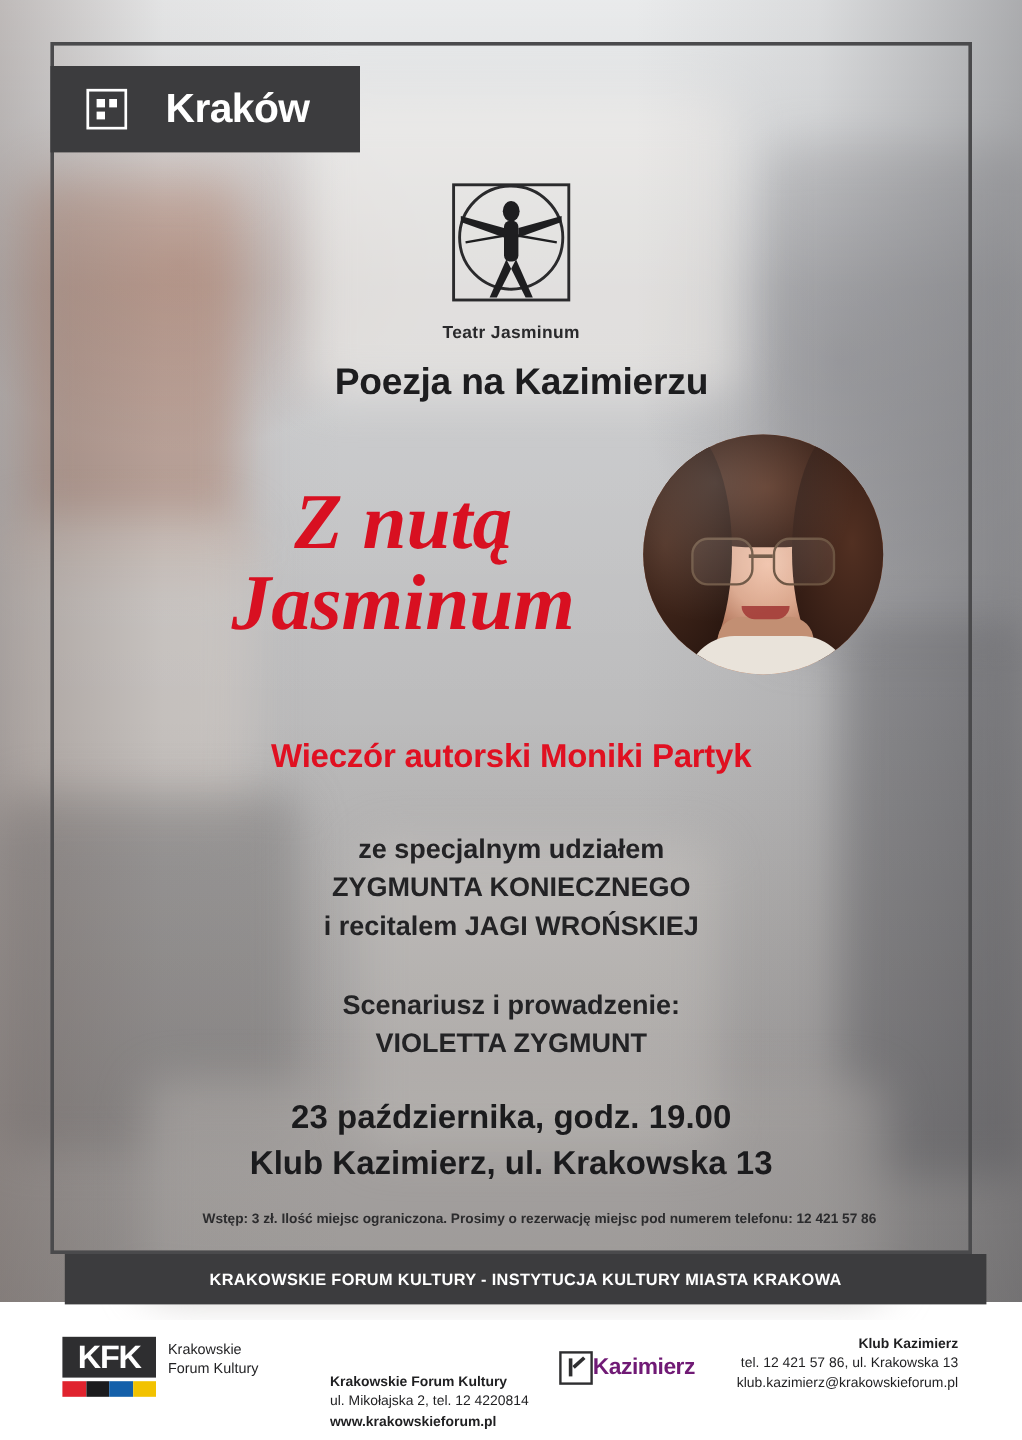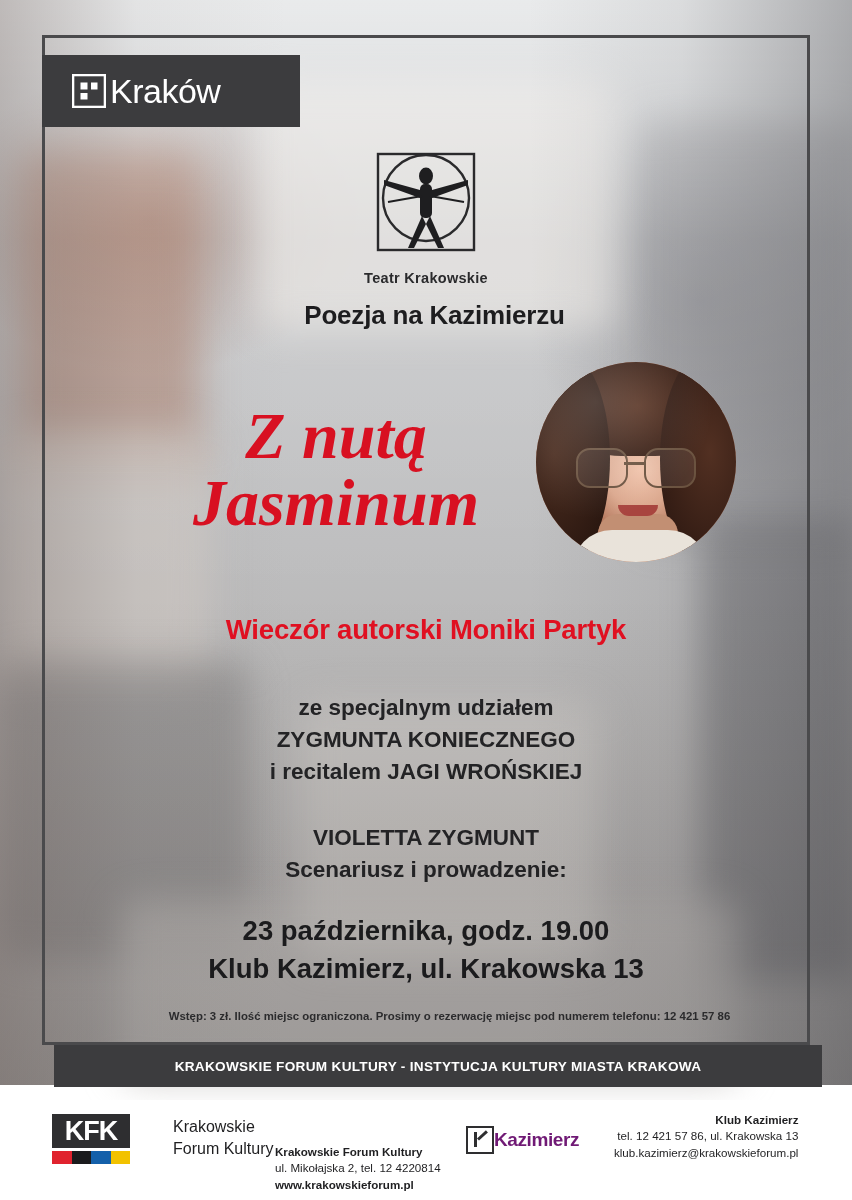--- a/index.html
+++ b/index.html
@@ -86,23 +86,23 @@
   .krakow-mark {
     width: 34px;
     height: 34px;
     position: relative;
     flex: none;
   }
   .krakow-mark svg { display: block; }
   .krakow-text {
     color: #ffffff;
     font-size: 34px;
-    font-weight: normal;
+    font-weight: bold;
     letter-spacing: -0.5px;
-    margin-left: 4px;
+    margin-left: 32px;
     line-height: 1;
   }
 
   
   .theatre-logo {
     position: absolute;
     left: 0;
     right: 0;
     top: 140px;
     text-align: center;
@@ -118,21 +118,21 @@
     font-weight: bold;
     color: #2a2a2c;
     letter-spacing: 0.3px;
   }
 
   
   .line-block { position: absolute; left: 0; right: 0; text-align: center; }
 
   .series-title {
     top: 300px;
-    font-size: 26px;
+    font-size: 31px;
     font-weight: bold;
     color: #1d1d1f;
     letter-spacing: -0.2px;
     margin-left: 17px;
   }
 
   .main-title {
     top: 402px;
     font-family: "Liberation Serif", serif;
     font-style: italic;
@@ -263,24 +263,23 @@
     align-items: center;
     justify-content: center;
     box-sizing: border-box;
   }
   .kfk-bars { display: flex; width: 78px; height: 13px; margin-top: 3px; }
   .kfk-bars span { flex: 1; }
   .kfk-caption {
     position: absolute;
     left: 140px;
     top: 16px;
-    font-size: 16px;
+    font-size: 12px;
     color: #1f1f21;
     line-height: 1.35;
-    margin-left: 33px;
   }
   .foot-col-1 {
     position: absolute;
     left: 275px;
     top: 16px;
     font-size: 11.6px;
     color: #1f1f21;
     line-height: 1.42;
     margin-top: 28px;
   }
@@ -377,21 +376,21 @@
           <path d="M68 50 L104 40 L104 45 L68 58 Z"></path>
           <path d="M58 76 L44 108 L50 108 L62 84 Z"></path>
           <path d="M66 76 L80 108 L74 108 L62 84 Z"></path>
         </g>
         <g stroke="#1e1e20" stroke-width="2" fill="none">
           <path d="M58 56 L24 62"></path>
           <path d="M66 56 L100 62"></path>
         </g>
       </svg>
     </div>
-    <div class="theatre-name">Teatr Krakowskie</div>
+    <div class="theatre-name">Teatr Jasminum</div>
   </div>
 
   <div class="line-block series-title">Poezja na Kazimierzu</div>
 
   <div class="portrait">
     <div class="hair-top"></div>
     <div class="hair-l"></div>
     <div class="hair-r"></div>
     <div class="neck"></div>
     <div class="collar"></div>
@@ -409,22 +408,22 @@
     <span class="t-line">Jasminum</span>
   </div>
 
   <div class="line-block guests">
     <div>ze specjalnym udziałem</div>
     <div>ZYGMUNTA KONIECZNEGO</div>
     <div>i recitalem JAGI WROŃSKIEJ</div>
   </div>
 
   <div class="line-block script">
+    <div>Scenariusz i prowadzenie:</div>
     <div>VIOLETTA ZYGMUNT</div>
-    <div>Scenariusz i prowadzenie:</div>
   </div>
 
   <div class="line-block when">
     <div>23 października, godz. 19.00</div>
     <div>Klub Kazimierz, ul. Krakowska 13</div>
   </div>
 
   <div class="line-block note">Wstęp: 3 zł. Ilość miejsc ograniczona. Prosimy o rezerwację miejsc pod numerem telefonu: 12 421 57 86</div>
 
   <div class="band">KRAKOWSKIE FORUM KULTURY - INSTYTUCJA KULTURY MIASTA KRAKOWA</div>

